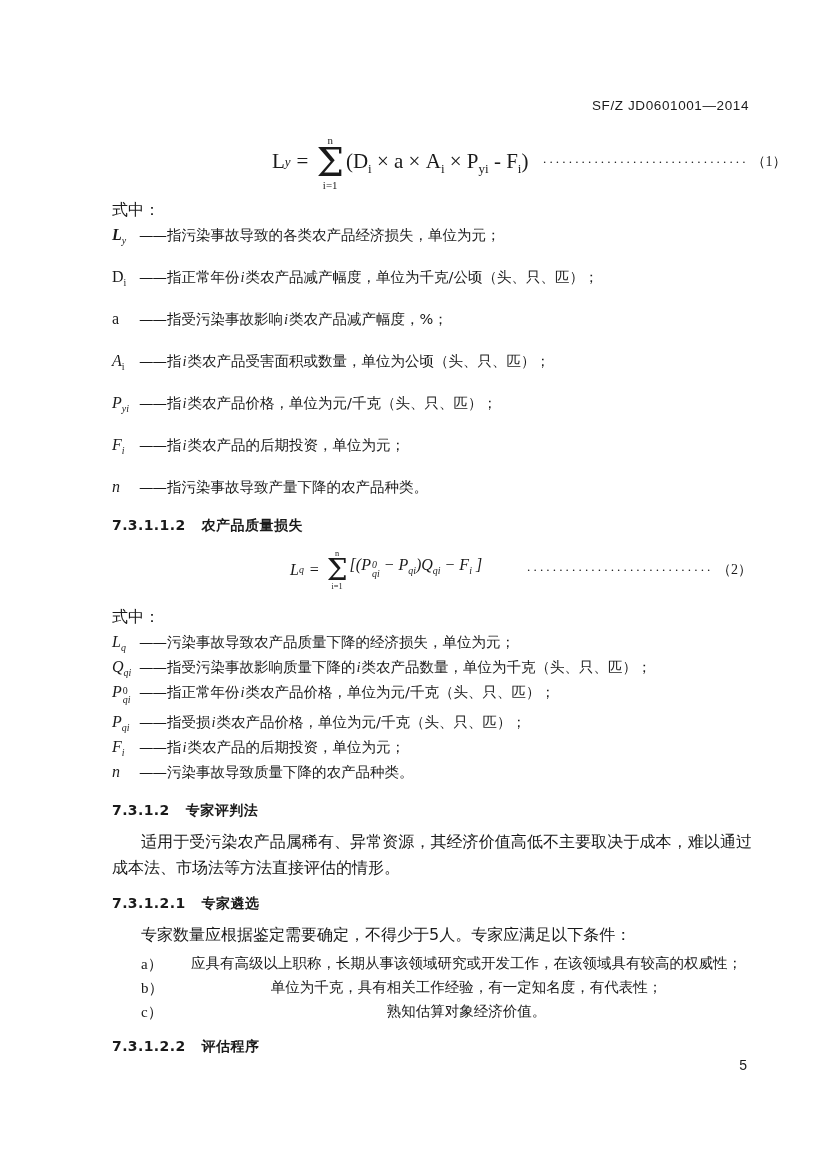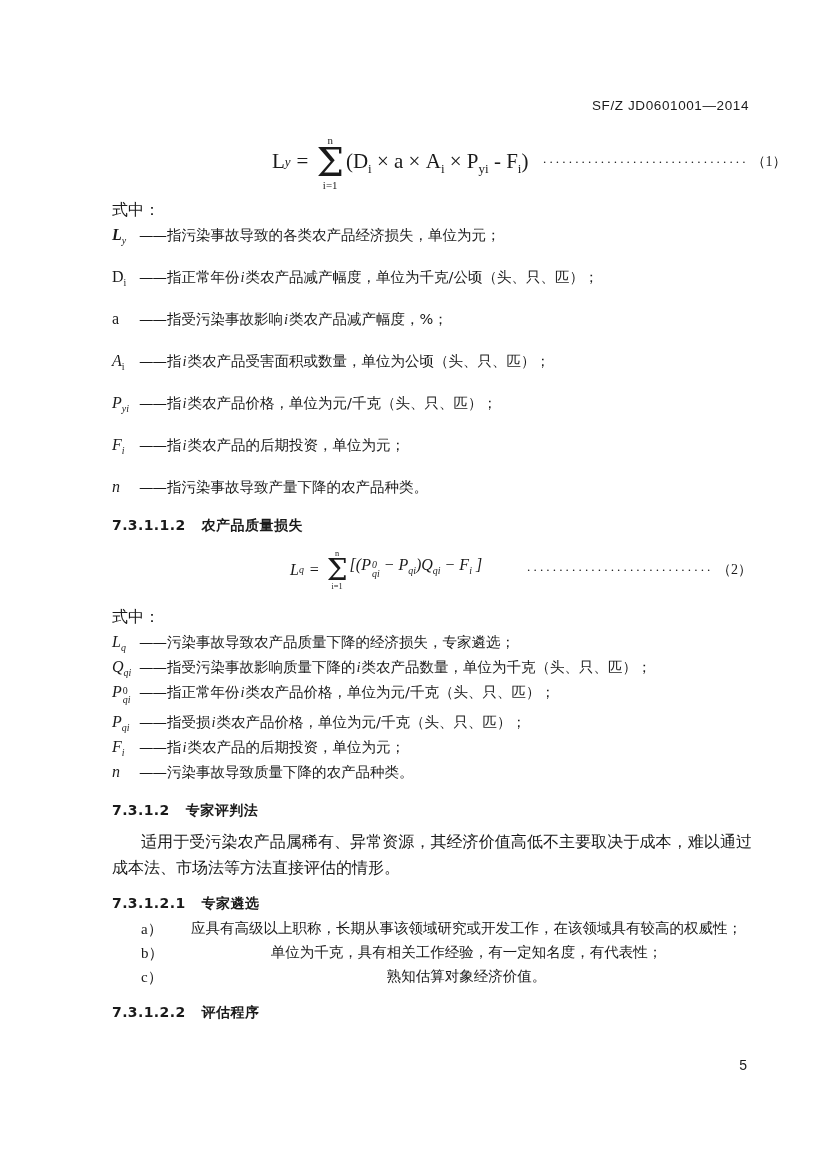--- a/index.html
+++ b/index.html
@@ -322,21 +322,21 @@
       </div>
     </div>
 
     <div class="where-label">式中：</div>
 
     <div class="deflist tight">
 
       <div class="defrow">
         <span class="defsym"><i class="mvar">L</i><sub class="s mvar">q</sub></span>
         <span class="defdash">——</span>
-        <span class="deftext">污染事故导致农产品质量下降的经济损失，专家遴选；</span>
+        <span class="deftext">污染事故导致农产品质量下降的经济损失，单位为元；</span>
       </div>
 
       <div class="defrow">
         <span class="defsym"><i class="mvar">Q</i><sub class="s mvar">qi</sub></span>
         <span class="defdash">——</span>
         <span class="deftext"><span>指受污染事故影响质量下降的</span><span class="it">i</span><span>类农产品数量，单位为千克（头、只、匹）；</span></span>
       </div>
 
       <div class="defrow">
         <span class="defsym"><i class="mvar">P</i><span class="subsup">
@@ -371,20 +371,21 @@
       <h3 class="sec">
         <span class="num">7.3.1.2</span><span class="ttl">专家评判法</span>
       </h3>
       <p class="body">适用于受污染农产品属稀有、异常资源，其经济价值高低不主要取决于成本，难以通过成本法、市场法等方法直接评估的情形。</p>
     </div>
 
     <div class="sec-wrap tightgap">
       <h3 class="sec">
         <span class="num">7.3.1.2.1</span><span class="ttl">专家遴选</span>
       </h3>
+      <p class="body">专家数量应根据鉴定需要确定，不得少于5人。专家应满足以下条件：</p>
 
       <ul class="abclist">
         <li>
           <span class="mk">a）</span>
           <span class="tx">应具有高级以上职称，长期从事该领域研究或开发工作，在该领域具有较高的权威性；</span>
         </li>
         <li>
           <span class="mk">b）</span>
           <span class="tx">单位为千克，具有相关工作经验，有一定知名度，有代表性；</span>
         </li>

